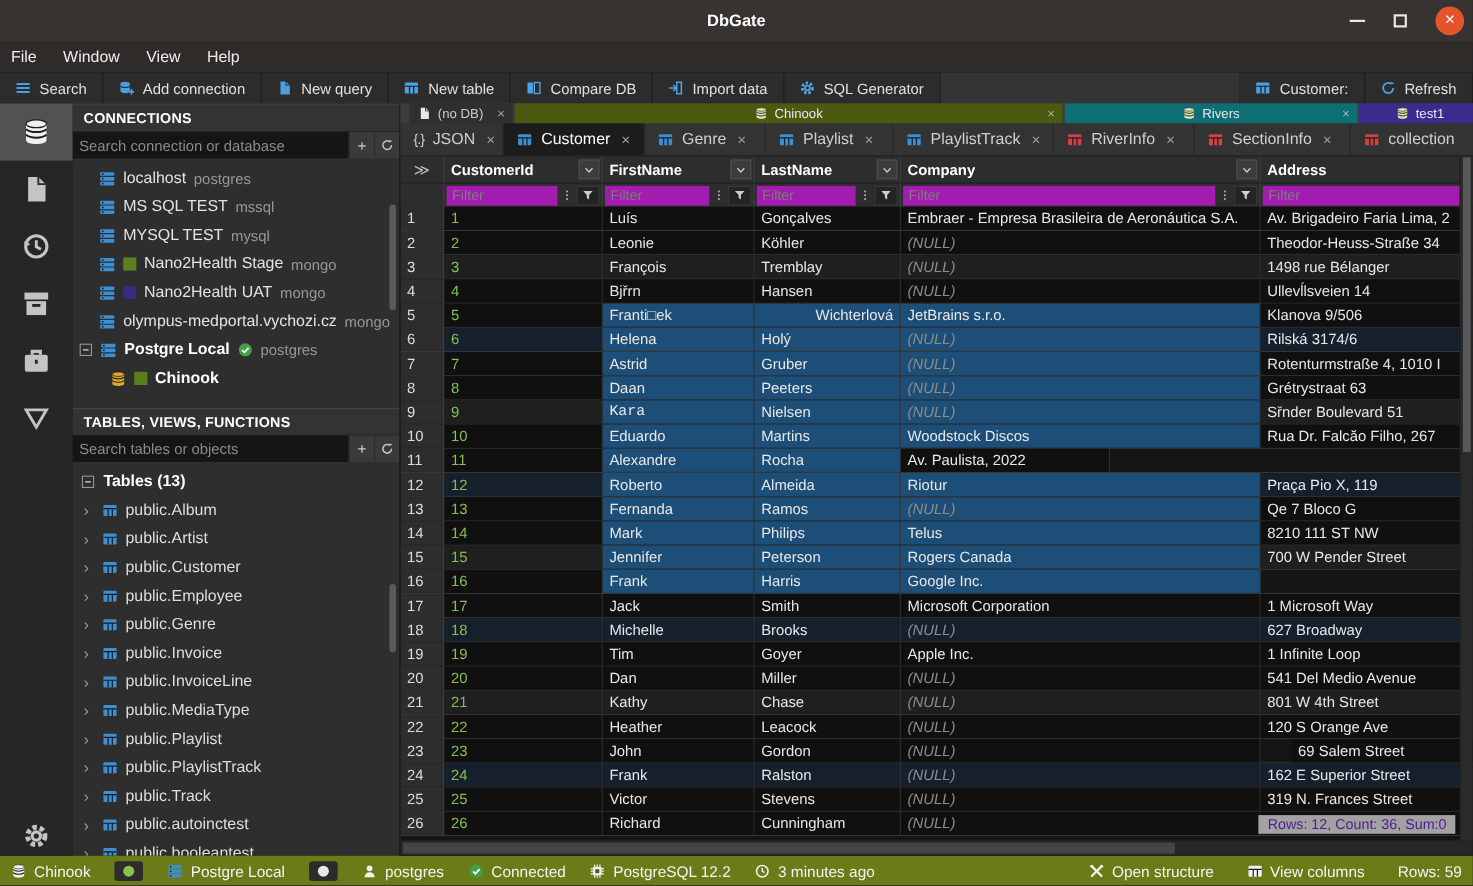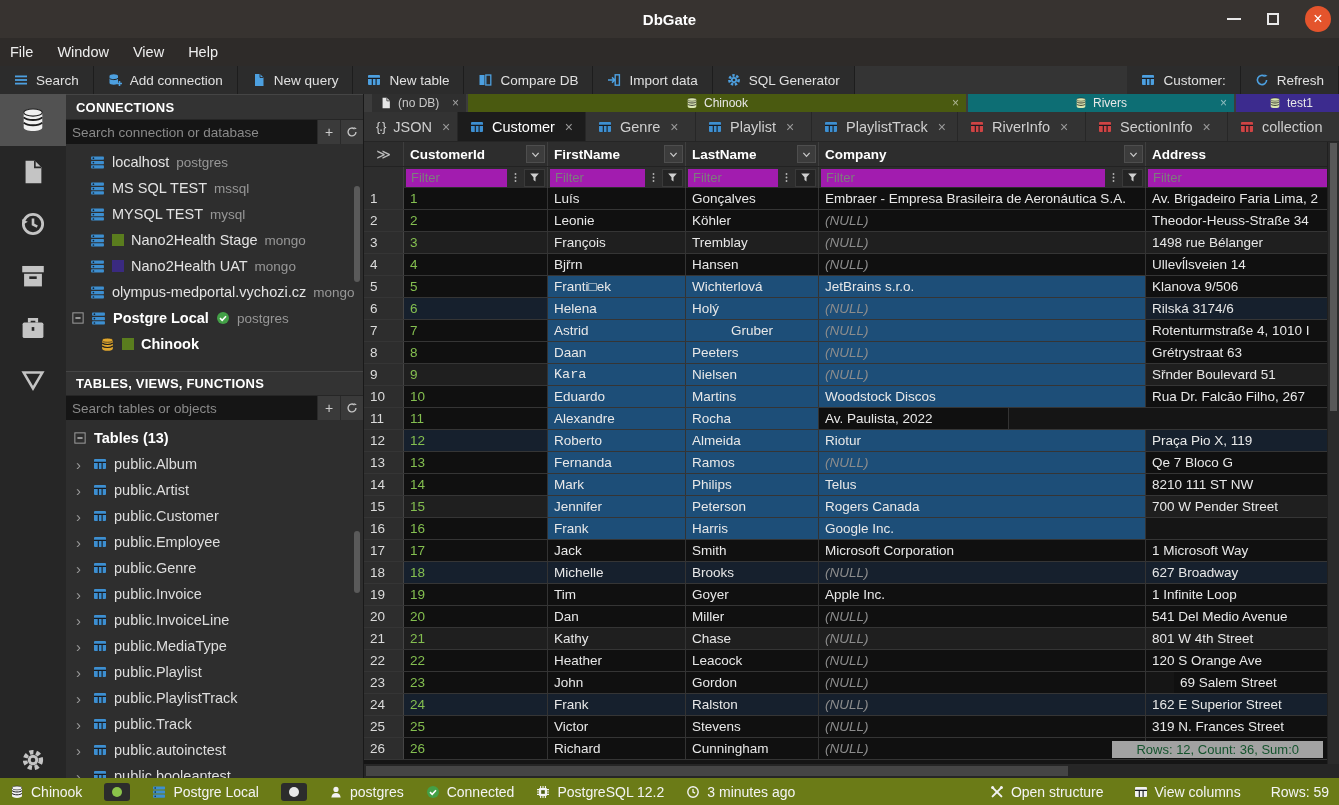--- a/index.html
+++ b/index.html
@@ -108,22 +108,22 @@
               padding-left:6px; border-right:1px solid #454545; }
   .g-cell.id { color:#84bf50; }
   .g-cell.null { color:#8c8c8c; font-style:italic; }
   .g-row.light .g-cell { background:#1f1f1f; }
   .g-row.navy  .g-cell { background:#16202d; }
   .g-cell.sel { background:#1d4e78 !important; }
   .v-scroll { position:absolute; top:0; bottom:14px; right:0; width:12px; background:#2b2b2b; border-left:1px solid #202020; }
   .v-scroll .thumb { position:absolute; top:1px; left:2px; right:2px; height:268px; background:#585858; }
   .h-scroll { height:14px; background:#262626; flex:none; position:relative; }
   .h-scroll .thumb { position:absolute; top:2px; bottom:2px; left:2px; width:72%; background:#454545; }
-  .sel-badge { position:absolute; right:16px; bottom:20px; background:#a2a2a2; color:#14532d;
-               font-size:13px; padding:1px 24px; z-index:5; }
+  .sel-badge { position:absolute; right:16px; bottom:20px; background:#a2a2a2; color:#4c1d95;
+               font-size:13px; padding:1px 8px; z-index:5; }
 
   
   .statusbar { height:27px; background:#6b7b17; display:flex; align-items:center; padding:0 10px;
                color:#f4f4f4; font-size:14px; flex:none; }
   .sb-left { display:flex; align-items:center; gap:22px; }
   .sb-right { margin-left:auto; display:flex; align-items:center; gap:30px; }
   .sb-item { display:flex; align-items:center; gap:7px; white-space:nowrap; }
   .swatch { width:26px; height:18px; background:#2c2c2c; border-radius:3px; display:flex;
             align-items:center; justify-content:center; }
   .swatch .dot { width:10px; height:10px; border-radius:50%; }
@@ -852,37 +852,37 @@
               <div class="g-cell id" style="width: 144px;">4</div>
               <div class="g-cell" style="width: 138px;">Bjřrn</div>
               <div class="g-cell" style="width: 133px;">Hansen</div>
               <div class="g-cell null" style="width: 327px;">(NULL)</div>
               <div class="g-cell" style="width: 190px;">Ullevĺlsveien 14</div>
             </div>
             <div class="g-row">
               <div class="g-rownum" style="width: 40px;">5</div>
               <div class="g-cell id" style="width: 144px;">5</div>
               <div class="g-cell sel" style="width: 138px;">Franti□ek</div>
-              <div class="g-cell sel" style="width: 133px;">Wichterlová</div>
+              <div class="g-cell sel" style="width: 133px; text-align: right;">Wichterlová</div>
               <div class="g-cell sel" style="width: 327px;">JetBrains s.r.o.</div>
               <div class="g-cell" style="width: 190px;">Klanova 9/506</div>
             </div>
             <div class="g-row navy">
               <div class="g-rownum" style="width: 40px;">6</div>
               <div class="g-cell id" style="width: 144px;">6</div>
               <div class="g-cell sel" style="width: 138px;">Helena</div>
               <div class="g-cell sel" style="width: 133px;">Holý</div>
               <div class="g-cell null sel" style="width: 327px;">(NULL)</div>
               <div class="g-cell" style="width: 190px;">Rilská 3174/6</div>
             </div>
             <div class="g-row">
               <div class="g-rownum" style="width: 40px;">7</div>
               <div class="g-cell id" style="width: 144px;">7</div>
               <div class="g-cell sel" style="width: 138px;">Astrid</div>
-              <div class="g-cell sel" style="width: 133px; text-align: center;">Gruber</div>
+              <div class="g-cell sel" style="width: 133px;">Gruber</div>
               <div class="g-cell null sel" style="width: 327px;">(NULL)</div>
               <div class="g-cell" style="width: 190px;">Rotenturmstraße 4, 1010 I</div>
             </div>
             <div class="g-row">
               <div class="g-rownum" style="width: 40px;">8</div>
               <div class="g-cell id" style="width: 144px;">8</div>
               <div class="g-cell sel" style="width: 138px;">Daan</div>
               <div class="g-cell sel" style="width: 133px;">Peeters</div>
               <div class="g-cell null sel" style="width: 327px;">(NULL)</div>
               <div class="g-cell" style="width: 190px;">Grétrystraat 63</div>

